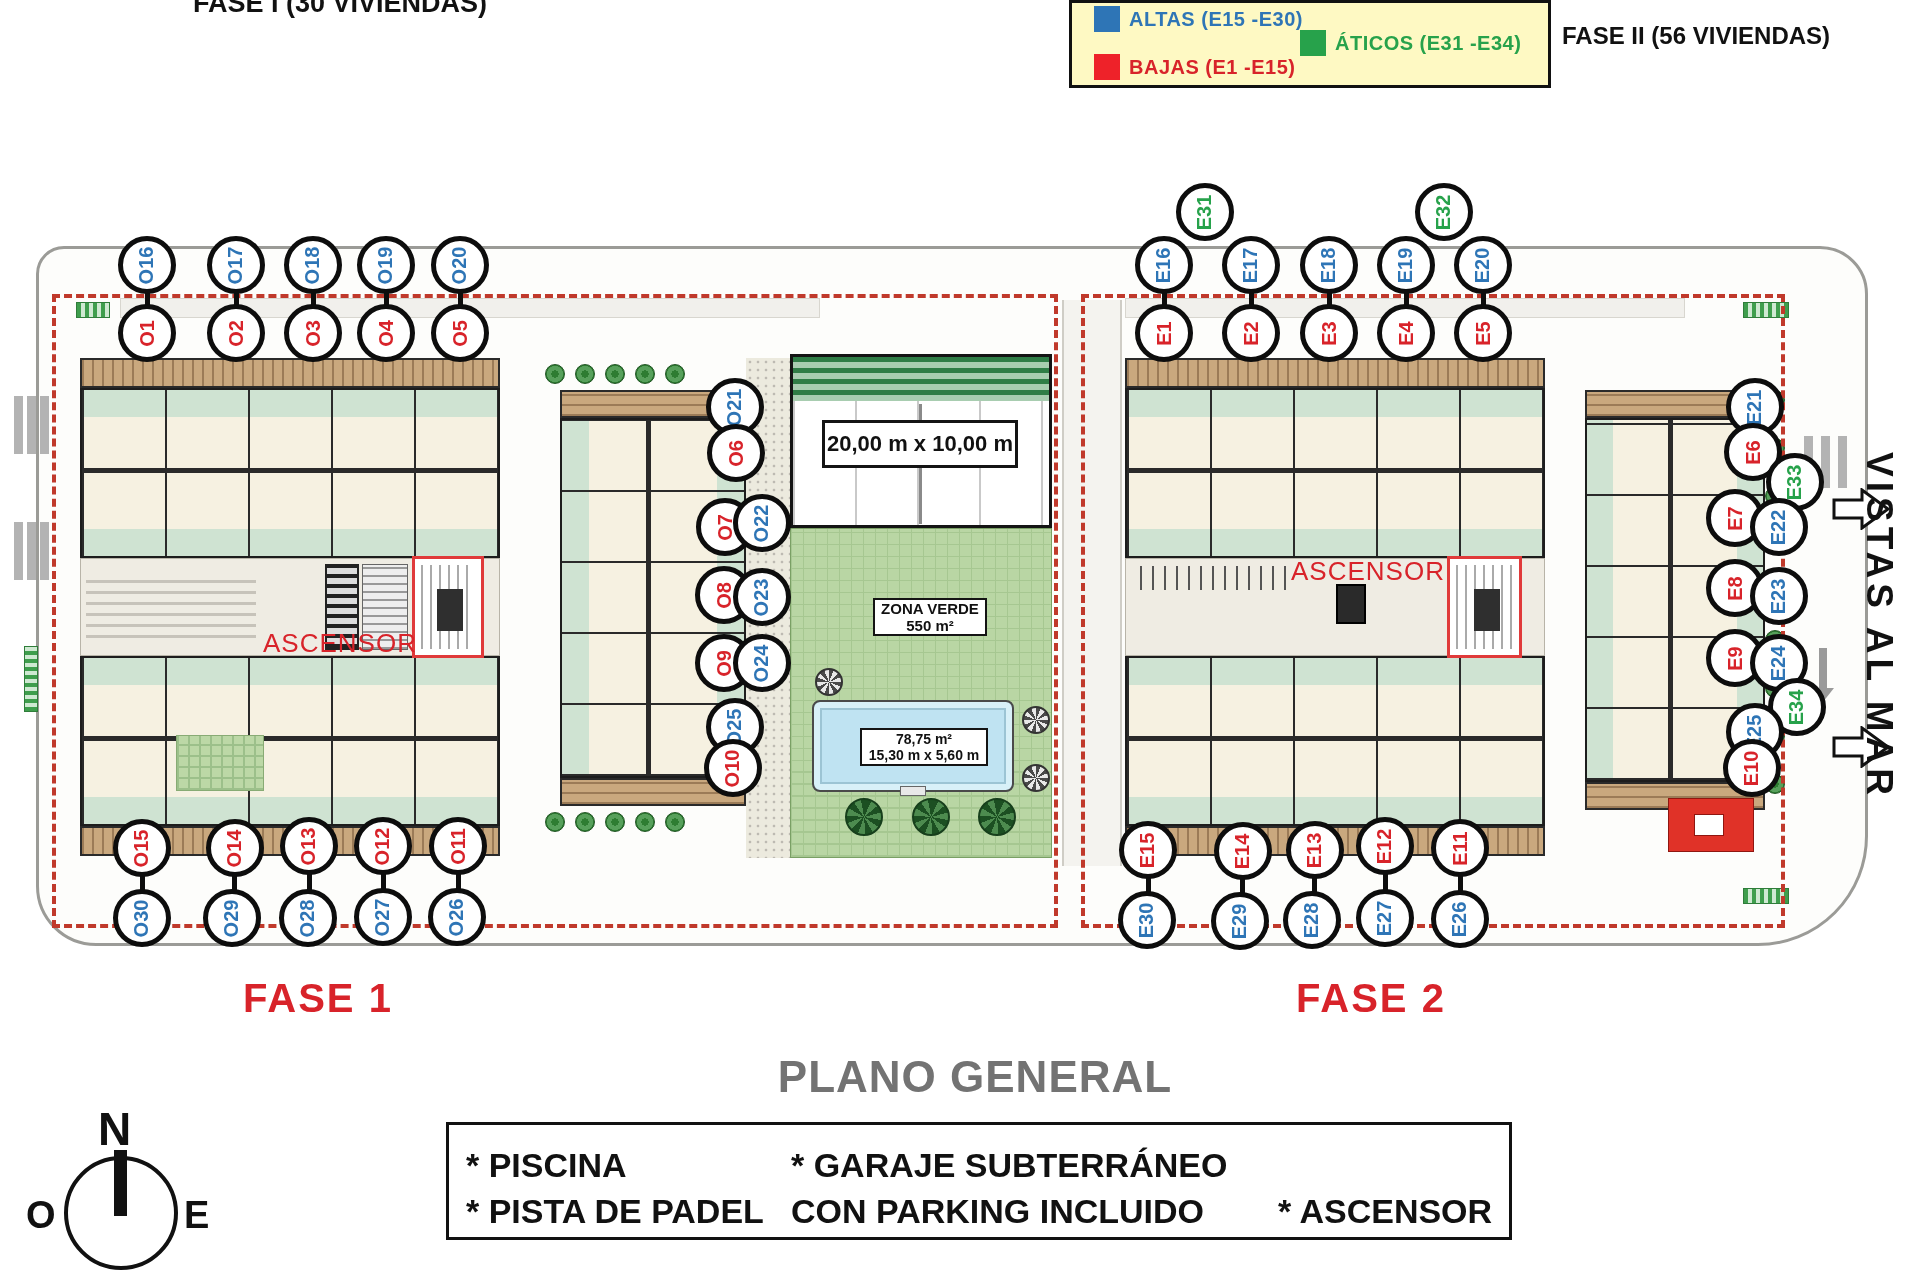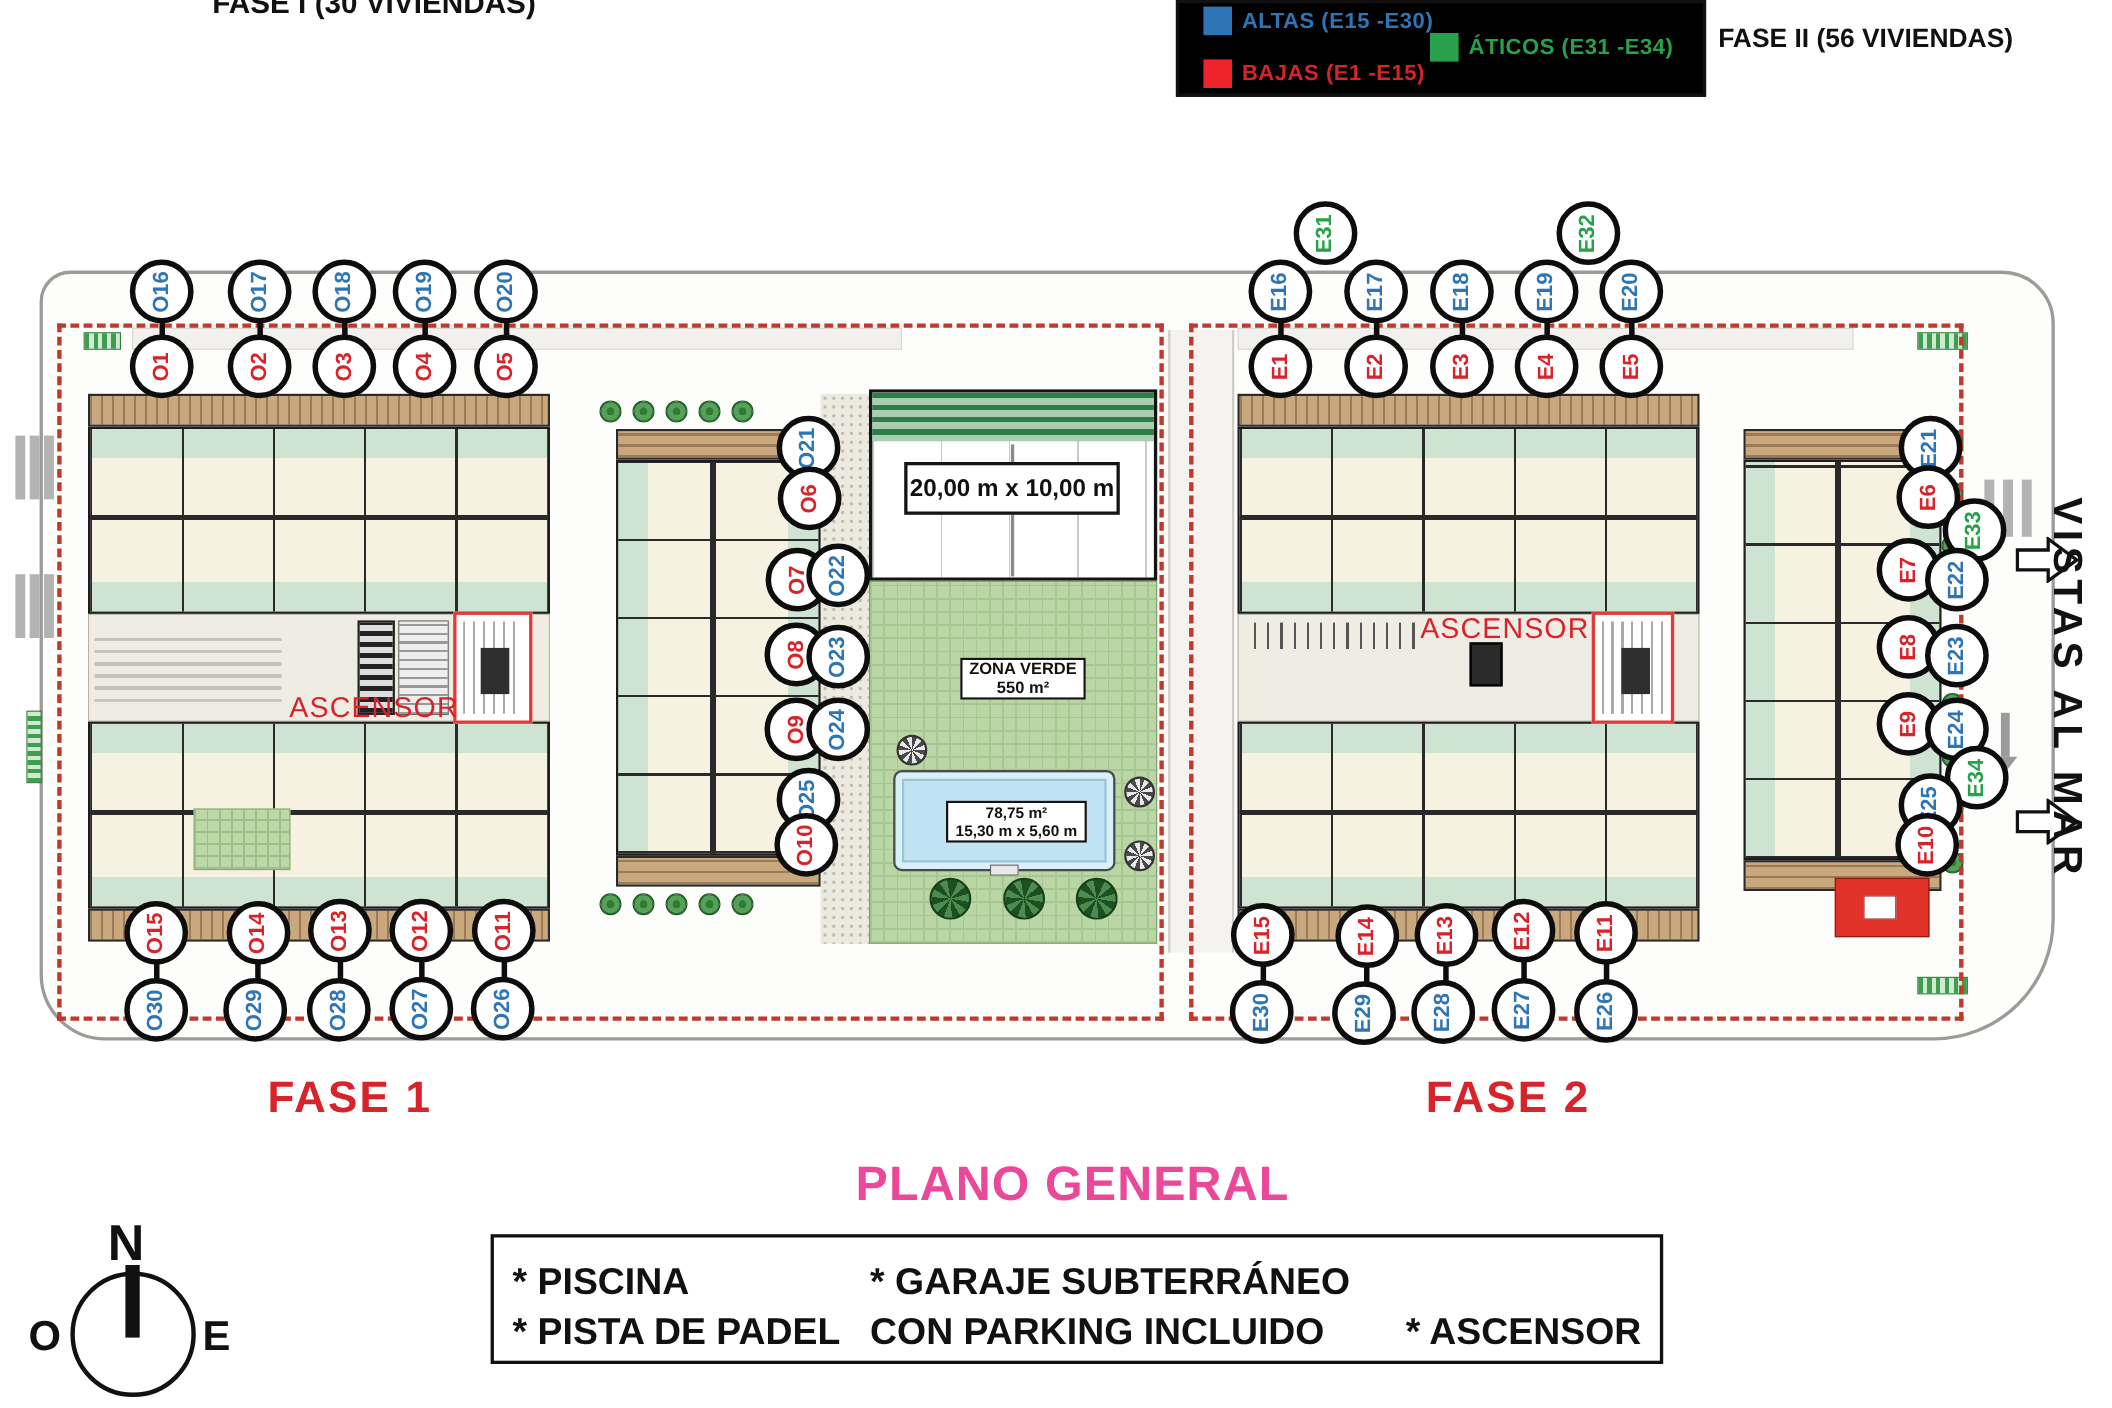--- a/index.html
+++ b/index.html
@@ -1,21 +1,21 @@
 <!DOCTYPE html>
 <html><head>
 <meta charset="utf-8">
 <style>
   * { margin:0; padding:0; box-sizing:border-box; font-family:"Liberation Sans", sans-serif; }
   html,body { width:1920px; height:1280px; background:#fff; overflow:hidden; }
   #stage { position:relative; width:1920px; height:1280px; }
 
   
   .lg-title { position:absolute; font-weight:bold; font-size:27px; color:#111; white-space:nowrap; z-index:50;}
-  .lg-box { position:absolute; background:#000000; border:3px solid #111; z-index:50;text-align:center; }
+  .lg-box { position:absolute; background:#fef9c3; border:3px solid #111; z-index:50;text-align:center; }
   .lg-item { position:absolute; display:flex; align-items:center; gap:9px; white-space:nowrap; }
   .sq { width:26px; height:26px; display:inline-block; flex:none; }
   .lg-label { font-weight:bold; font-size:20px; letter-spacing:0.5px; }
   .t-blue { color:#2e75b6; } .t-red { color:#d8232a; } .t-green { color:#27a24b; }
   .b-blue { background:#2e75b6; } .b-red { background:#ee2229; } .b-green { background:#27a24b; }
 
   
   .site { position:absolute; left:36px; top:246px; width:1832px; height:700px;
           background:#fdfdfb; border:3px solid #9b9b97;
           border-radius:28px 48px 110px 60px; z-index:1; }
@@ -93,21 +93,21 @@
       background:#fff; display:flex; align-items:center; justify-content:center; z-index:40; }
   .marker span { transform:rotate(-90deg); font-weight:bold; font-size:20px; white-space:nowrap; }
   .marker.blue span { color:#2e75b6; } .marker.red span { color:#d8232a; } .marker.green span { color:#27a24b; }
 
   
   .ascensor { position:absolute; color:#d8232a; font-weight:normal; font-size:26px; letter-spacing:1px;
       text-align:center; z-index:20; white-space:nowrap; }
   .fase-label { position:absolute; color:#d8232a; font-weight:bold; font-size:40px; letter-spacing:2px; z-index:45; white-space:nowrap; }
   .vistas { position:absolute; writing-mode:vertical-rl; font-weight:bold; font-size:37px; letter-spacing:5px;
       color:#111; z-index:45; white-space:nowrap; }
-  .footer-title { position:absolute; font-weight:bold; font-size:44px; letter-spacing:1px; color:#ec4899;
+  .footer-title { position:absolute; font-weight:bold; font-size:44px; letter-spacing:1px; color:#737373;
       text-align:center; z-index:50; white-space:nowrap; }
   .amen-box { position:absolute; background:#fff; border:3px solid #111; z-index:50; }
   .amen { position:absolute; font-weight:bold; font-size:34px; color:#111; white-space:nowrap; z-index:51; }
   .fase2-title { position:absolute; font-weight:bold; font-size:24px; color:#111; white-space:nowrap; z-index:50; }
 
   
   .compass-circle { position:absolute; width:114px; height:114px; border:4px solid #111; border-radius:50%; z-index:50; background:#fff; }
   .compass-bar { position:absolute; width:13px; background:#111; z-index:51; }
   .compass-letter { position:absolute; font-weight:bold; color:#111; z-index:51; }
 

